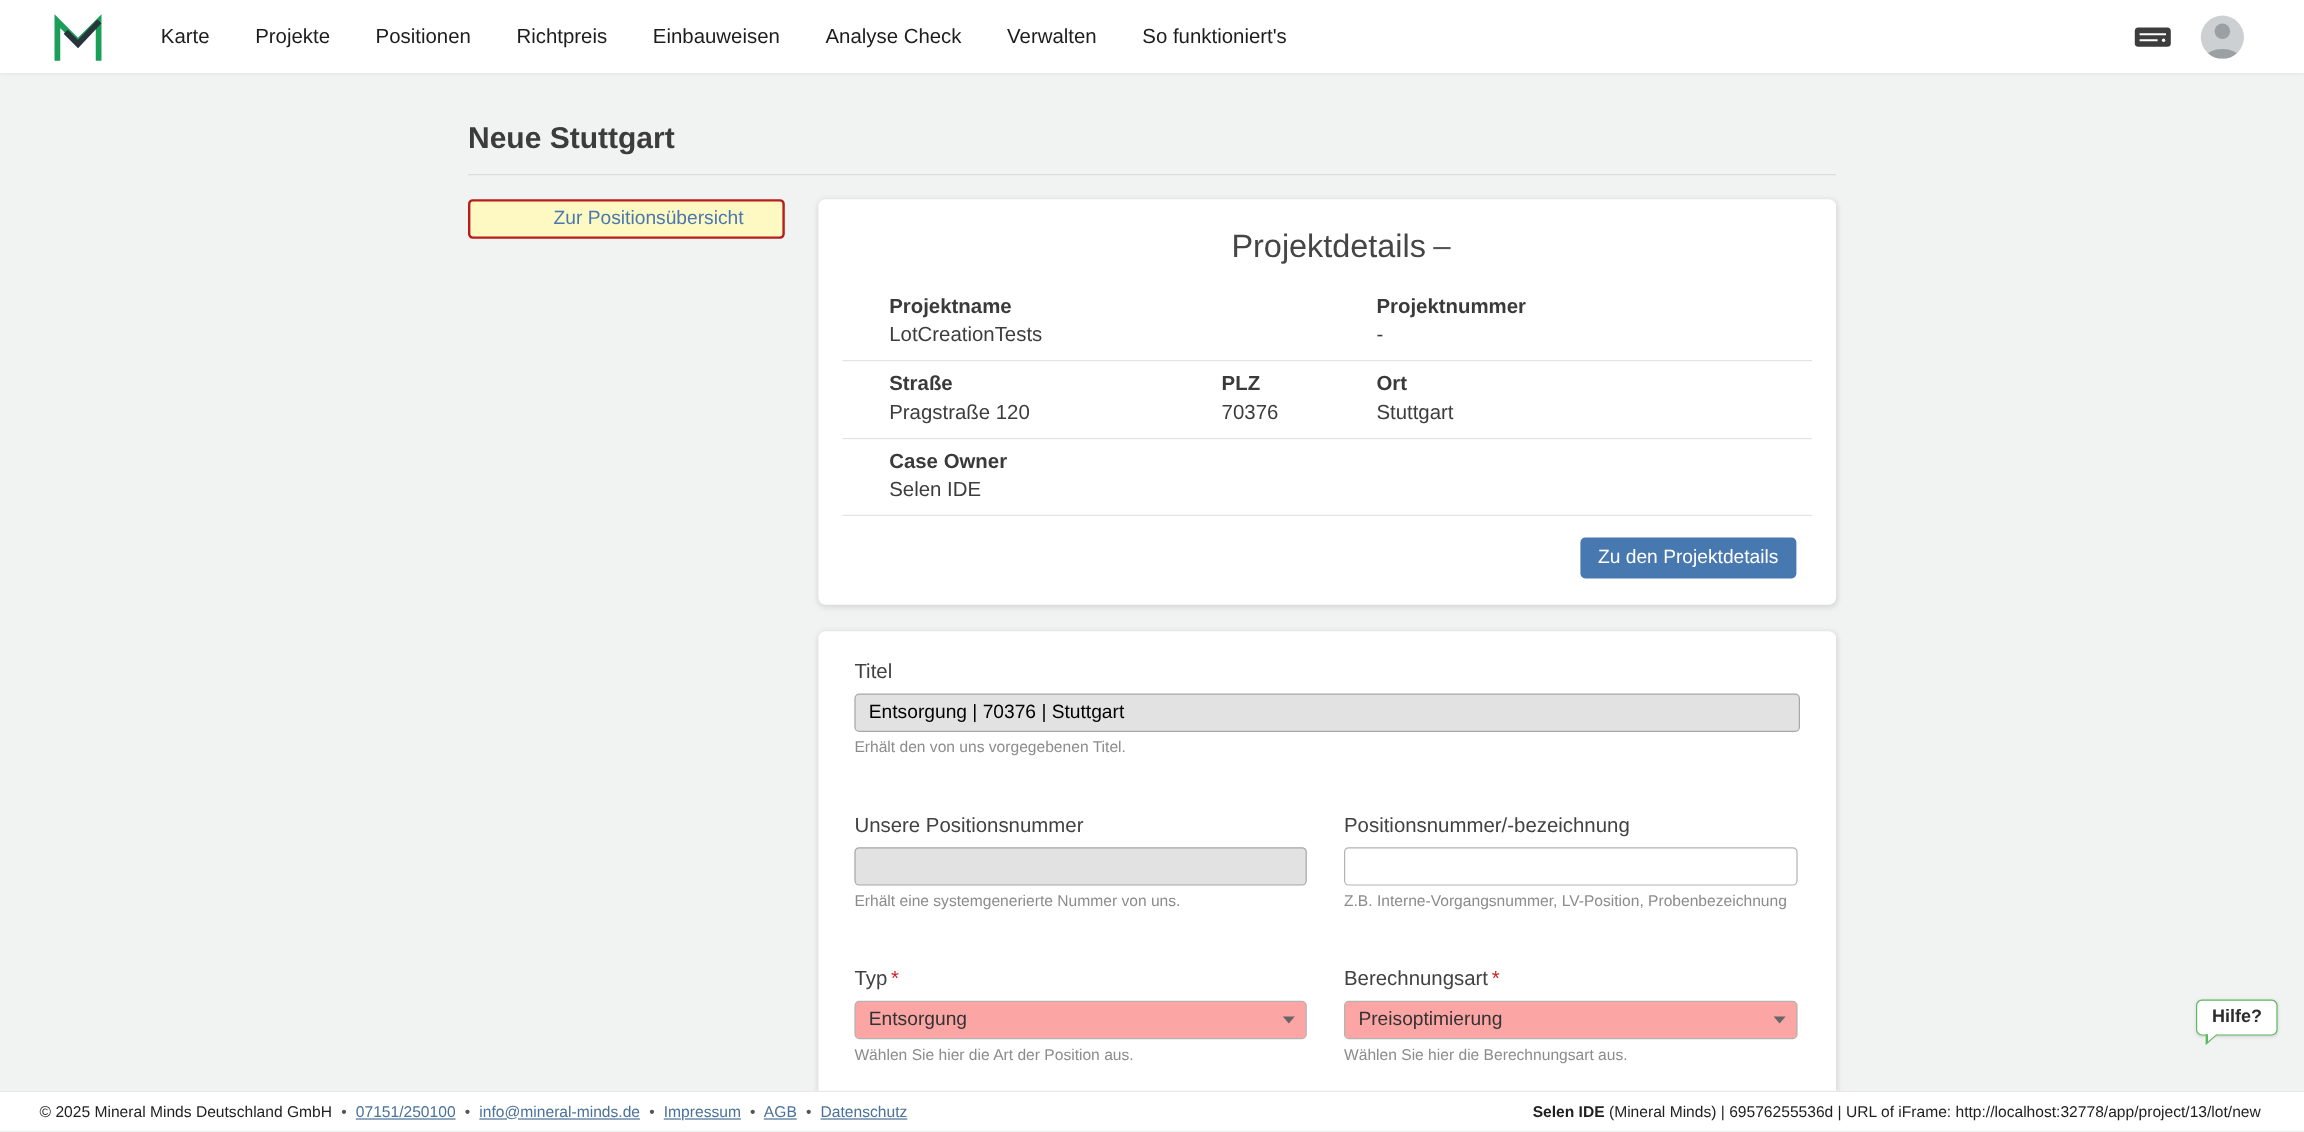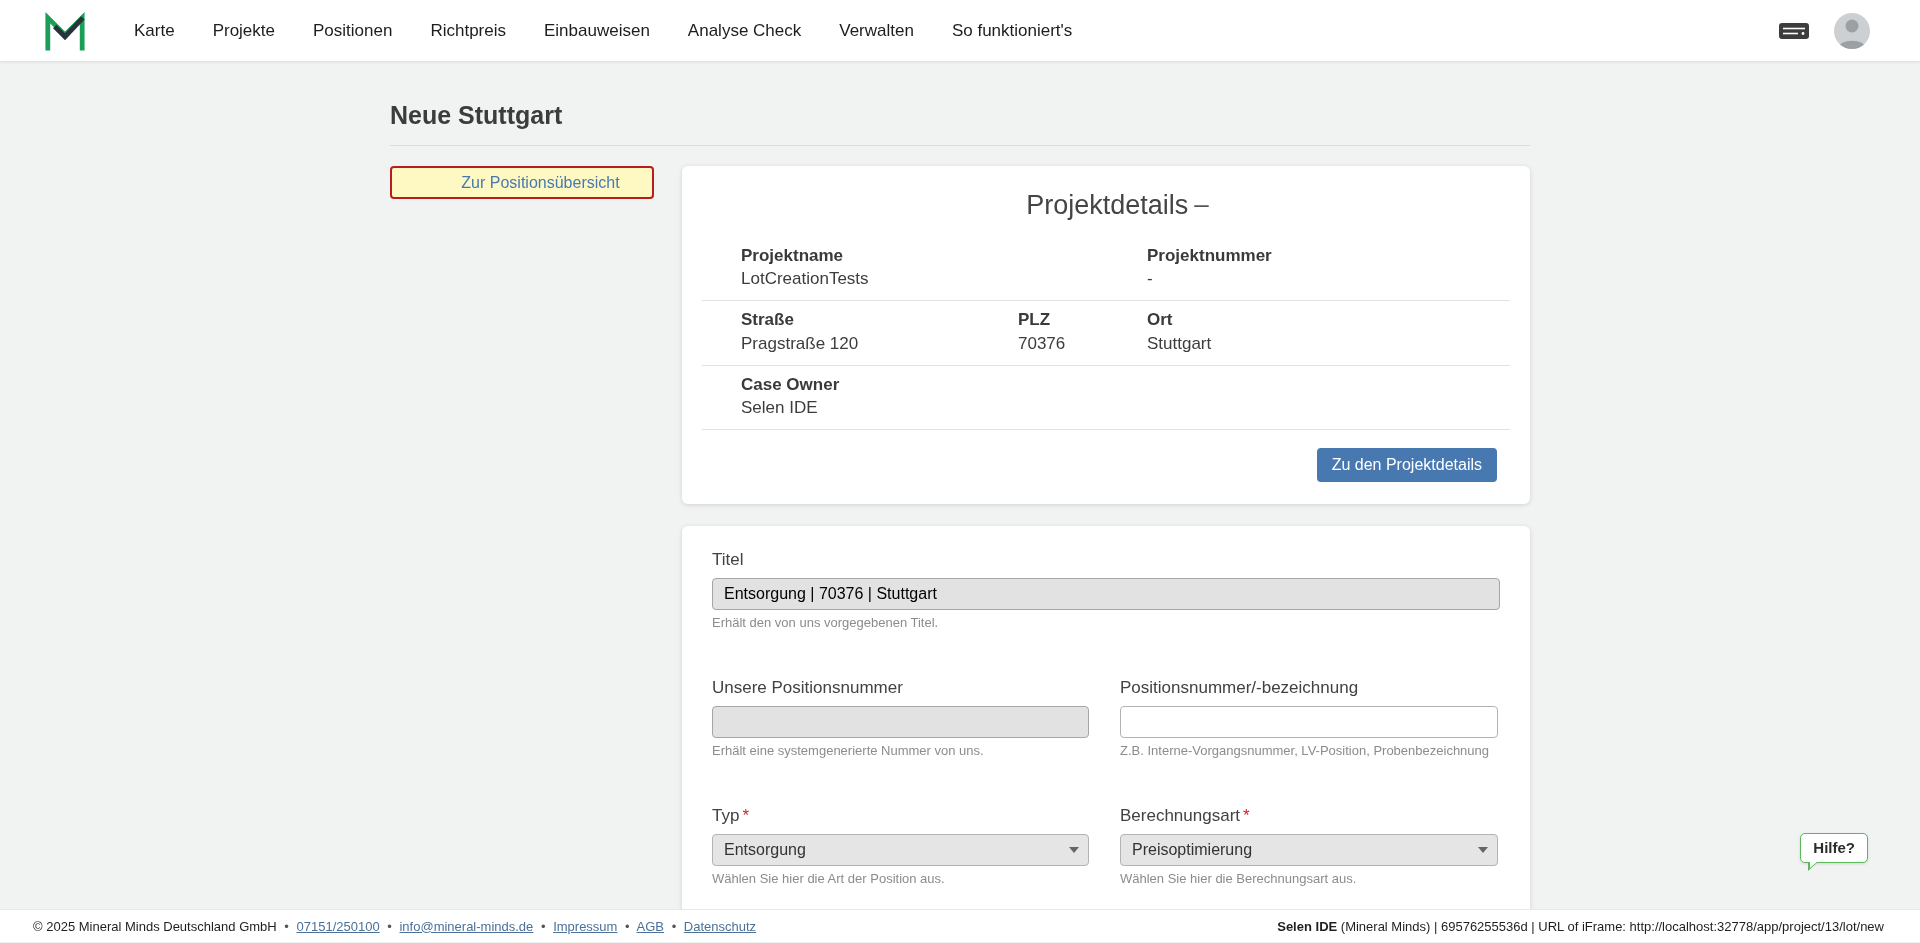--- a/index.html
+++ b/index.html
@@ -93,34 +93,34 @@
     padding:0 11px; font-size:16px; font-family:inherit; color:#333;
     background:#ffffff;
   }
   .text-input:disabled { background:#e2e2e2; border-color:#a6a6a6; color:#000000; }
   .helper { font-size:13px; color:#8c8c8c; margin-top:5px; }
   .form-row { margin-bottom:28px; }
   .two-col { display:grid; grid-template-columns:377px 378px; column-gap:31px;margin-top:48px; }
   .select-box {
     position:relative; height:32px;
     border:1px solid #b3b3b3; border-radius:4px;
-    background:#e5e5e5; cursor:pointer;
+    background:#fca5a5; cursor:pointer;
     display:flex; align-items:center;
     padding:0 28px 0 11px;
     font-size:16px; color:#333;
   }
   .select-box .caret {
     position:absolute; right:9px; top:50%; margin-top:-3px;
     width:0; height:0;
     border-left:5px solid transparent; border-right:5px solid transparent;
     border-top:6px solid #666;
   }
   
   .help-bubble {
-    position:absolute; right:52px; bottom:80px; z-index:40;
+    position:absolute; right:22px; bottom:80px; z-index:40;
     background:#ffffff; border:1px solid #5cb85c; border-radius:5px;
     padding:5px 12px 6px 12px;
     font-size:15px; font-weight:700; color:#2c2c2c;
     cursor:pointer;
     box-shadow:0 1px 3px rgba(0,0,0,0.12);
   }
   .help-bubble::after {
     content:""; position:absolute; left:7px; bottom:-9px;
     width:0; height:0;
     border-top:9px solid #5cb85c; border-right:10px solid transparent;

